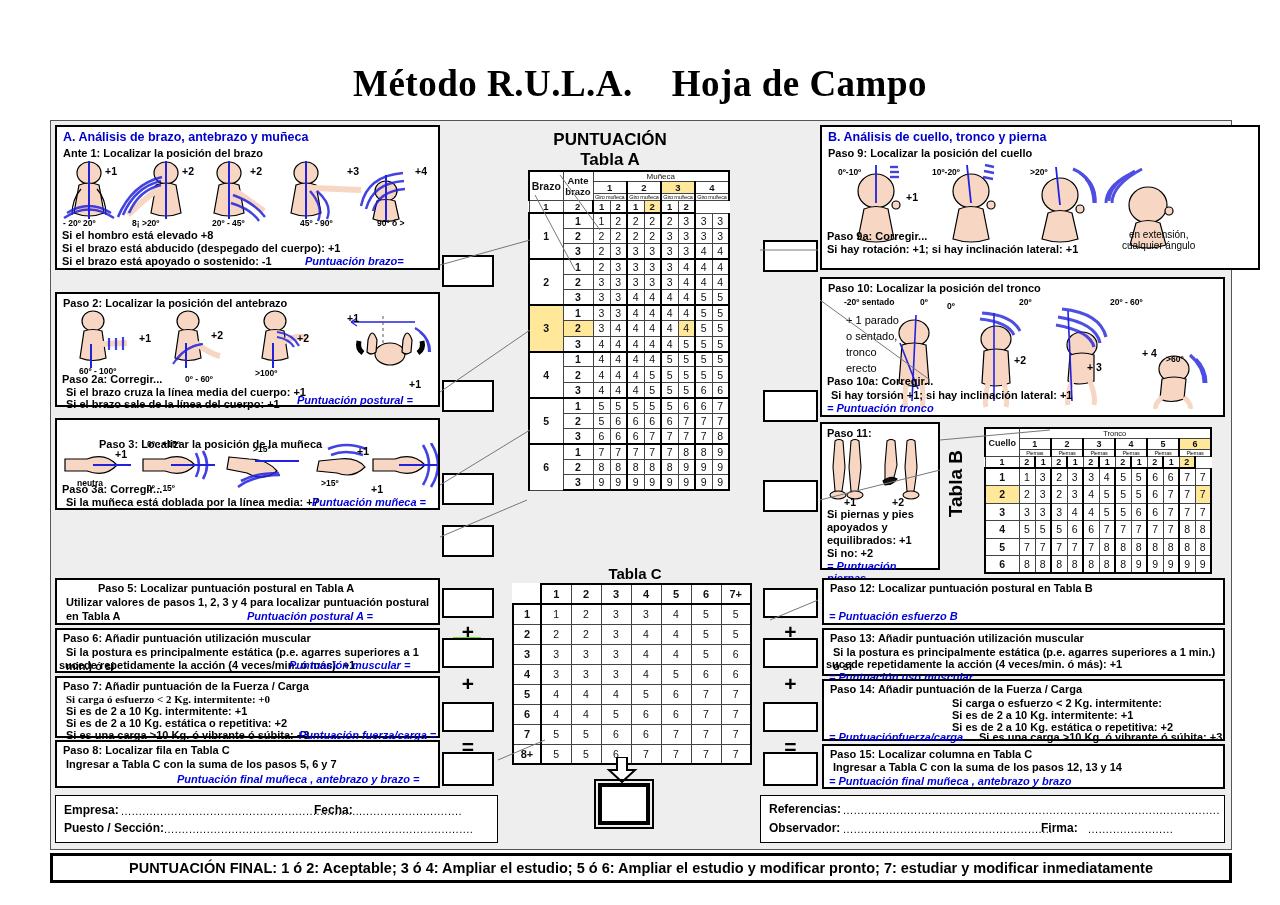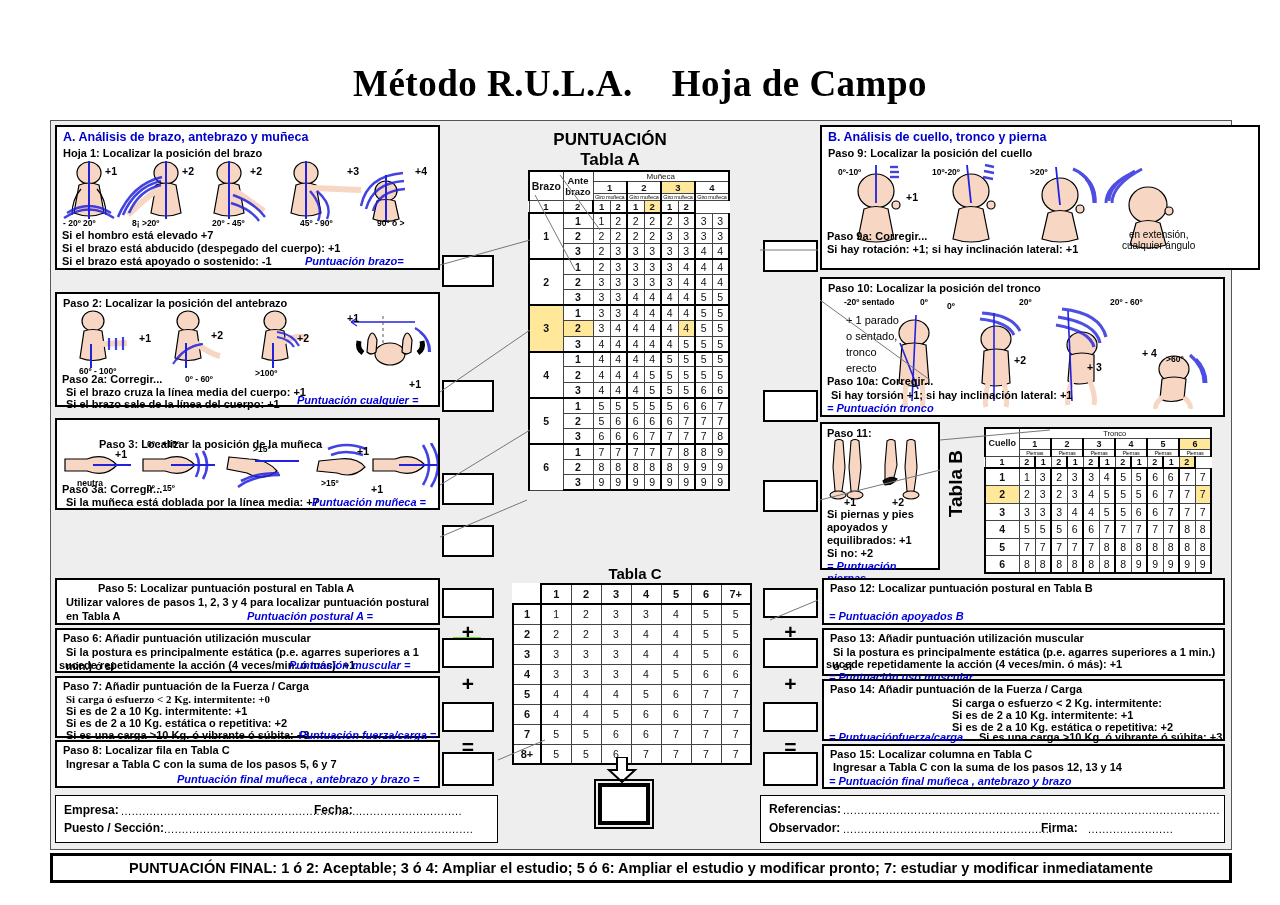--- a/index.html
+++ b/index.html
@@ -136,21 +136,21 @@
 <body>
 
 <div id="page">
 
   <div class="title">Método R.U.L.A.    Hoja de Campo</div>
 
   <div class="sheet"></div>
 
   <div class="panel" style="left:55px; top:125px; width:385px; height:145px;">
     <div class="sectitle" style="position:absolute;left:6px;top:3px;">A.  Análisis de brazo, antebrazo y muñeca</div>
-    <div class="lbl" style="position:absolute;left:6px;top:20px;">Hoja 1: Localizar la posición del brazo</div>
+    <div class="lbl" style="position:absolute;left:6px;top:20px;">Ante 1: Localizar la posición del brazo</div>
 
     <svg class="fig" style="left:4px; top:34px;" width="378" height="62">
       <g stroke="#000" stroke-width="1.2" fill="#f7d7c4">
 
         <ellipse cx="28" cy="12" rx="12" ry="11"></ellipse>
         <path d="M18 24 q10 -4 20 0 l5 28 q-15 6 -30 0 z"></path>
         <path d="M20 28 q-9 10 -9 26 M36 28 q9 10 9 26" fill="none"></path>
         <g fill="none" stroke="#2222dd" stroke-width="2.3" opacity=".85">
           <path d="M6 52 q22 -14 44 0"></path>
             <path d="M3 57 q25 -17 50 0"></path>
@@ -200,21 +200,21 @@
     <div class="plus" style="left:193px; top:38px;">+2</div>
     <div class="plus" style="left:290px; top:38px;">+3</div>
     <div class="plus" style="left:358px; top:38px;">+4</div>
 
     <div class="deg" style="left:6px; top:91px;">- 20º     20º</div>
     <div class="deg" style="left:75px; top:91px;">8¡ &gt;20º</div>
     <div class="deg" style="left:155px; top:91px;">20º - 45º</div>
     <div class="deg" style="left:243px; top:91px;">45º - 90º</div>
     <div class="deg" style="left:320px; top:91px;">90º ó &gt;</div>
 
-    <div class="lbl" style="position:absolute;left:5px;top:102px;">Si el hombro está elevado +7</div>
+    <div class="lbl" style="position:absolute;left:5px;top:102px;">Si el hombro está elevado +8</div>
     <div class="lbl" style="position:absolute;left:5px;top:115px;">Si el brazo está abducido (despegado del cuerpo): +1</div>
     <div class="lbl" style="position:absolute;left:5px;top:128px;">Si el brazo está apoyado o sostenido: -1</div>
     <div class="blue-it" style="position:absolute;left:248px;top:128px;">Puntuación brazo=</div>
   </div>
   <div class="score-box" style="left:442px; top:255px; width:52px; height:32px;"></div>
 
   <div class="panel" style="left:55px; top:292px; width:385px; height:115px;">
     <div class="lbl" style="position:absolute;left:6px;top:3px;">Paso 2: Localizar la posición del antebrazo</div>
 
     <svg class="fig" style="left:6px; top:16px;" width="375" height="60">
@@ -267,21 +267,21 @@
     <div class="plus" style="left:290px; top:18px;">+1</div>
     <div class="plus" style="left:352px; top:84px;">+1</div>
 
     <div class="deg" style="left:22px; top:72px;">60º - 100º</div>
     <div class="deg" style="left:128px; top:80px;">0º - 60º</div>
     <div class="deg" style="left:198px; top:74px;">&gt;100º</div>
 
     <div class="lbl" style="position:absolute;left:5px;top:79px;">Paso 2a: Corregir...</div>
     <div class="lbl" style="position:absolute;left:9px;top:92px;">Si el brazo cruza la línea media del cuerpo: +1</div>
     <div class="lbl" style="position:absolute;left:9px;top:104px;">Si el brazo sale de la línea del cuerpo: +1</div>
-    <div class="blue-it" style="position:absolute;left:240px;top:100px;">Puntuación cualquier =</div>
+    <div class="blue-it" style="position:absolute;left:240px;top:100px;">Puntuación postural =</div>
   </div>
   <div class="score-box" style="left:442px; top:380px; width:52px; height:32px;"></div>
 
   <div class="panel" style="left:55px; top:418px; width:385px; height:92px;">
     <div class="lbl" style="position:absolute;left:6px;top:18px;margin-left:36px;">Paso 3: Localizar la posición de la muñeca</div>
 
     <svg class="fig" style="left:6px; top:23px;" width="375" height="48">
       <g stroke="#000" stroke-width="1.2" fill="#f7d7c4">
         <path d="M2 16 l22 0 q18 -7 30 6 q-12 13 -30 6 l-22 0 z"></path>
         <line x1="30" y1="22" x2="68" y2="22" stroke="#2222dd" stroke-width="2.2"></line>
@@ -992,21 +992,21 @@
             <td class="thickB" style="width: 16px; height: 17.5px;">9</td>
             <td class="thickR thickB" style="width: 16px; height: 17.5px;">9</td>
           </tr>
         </tbody>
       </table>
   </div>
 
   <div class="score-box" style="left:763px; top:588px; width:55px; height:30px;"></div>
   <div class="panel" style="left:822px; top:578px; width:403px; height:47px;">
     <div class="lbl" style="position:absolute;left:6px;top:2px;">Paso 12: Localizar puntuación postural en Tabla B</div>
-    <div class="blue-it" style="position:absolute;left:5px;top:30px;">= Puntuación apoyados  B</div>
+    <div class="blue-it" style="position:absolute;left:5px;top:30px;">= Puntuación esfuerzo  B</div>
   </div>
   <div class="op" style="left:763px; top:621px; width:55px;">+</div>
 
   <div class="score-box" style="left:763px; top:638px; width:55px; height:30px;"></div>
   <div class="panel" style="left:822px; top:628px; width:403px; height:48px;">
     <div class="lbl" style="position:absolute;left:6px;top:2px;">Paso 13: Añadir puntuación utilización muscular</div>
     <div class="lbl" style="position:absolute;left:9px;top:16px;">Si la postura es principalmente estática (p.e. agarres superiores a 1 min.)  ó si</div>
     <div class="lbl" style="position:absolute;left:2px;top:28px;">sucede repetidamente la acción (4 veces/min. ó más): +1</div>
     <div class="blue-it" style="position:absolute;left:5px;top:41px;">= Puntuación  uso muscular</div>
   </div>

